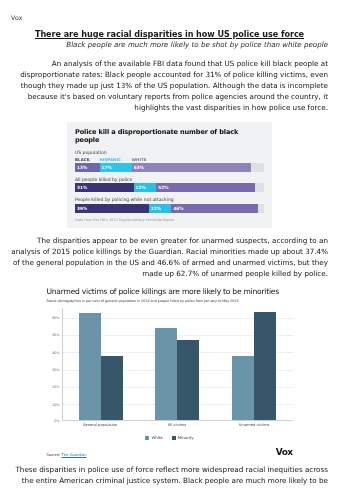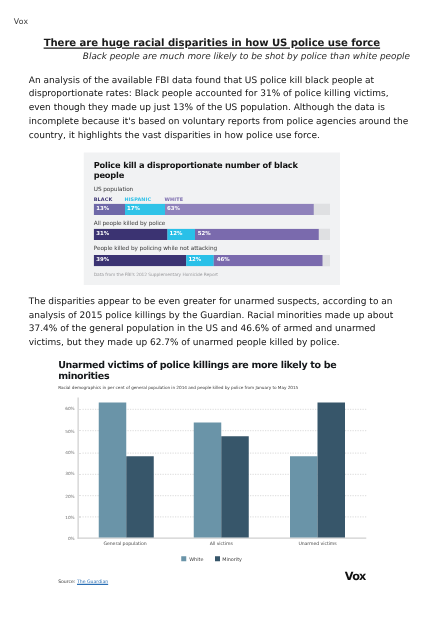--- a/index.html
+++ b/index.html
@@ -46,22 +46,22 @@
     color: #2a2a2a;
     margin: 2px 0 0 0;
     line-height: 1.25;
   }
 
   
   .para {
     font-size: 7.2px;
     line-height: 1.52;
     color: #141414;
-    margin: 9px 0 0 12px;
-    text-align: left;
+    margin: 9px 0 0 0;
+    text-align: right;
   }
   .para.tight { margin-top: 8px; }
 
   
   .fig1 {
     margin: 8px auto 0 auto;
     width: 205px;
     background: #f1f2f3;
     padding: 7px 8px 6px 8px;
     box-sizing: border-box;
@@ -124,21 +124,21 @@
 
   
   .fig2 {
     margin: 7px auto 0 auto;
     width: 246px;
     background: #ffffff;
     box-sizing: border-box;
   }
   .fig2-title {
     font-size: 7.6px;
-    font-weight: bold;
+    font-weight: normal;
     color: #14171a;
     line-height: 1.22;
     letter-spacing: -.25px;
     margin-bottom: 3px;
   }
   .fig2-sub {
     font-size: 3.4px;
     color: #3c3c3c;
     margin-bottom: 5px;
     letter-spacing: -.05px;
@@ -358,14 +358,15 @@
 
     <div class="fig2-foot">
       <div class="fig2-source">
         <span>Source:</span>
         <a href="#">The Guardian</a>
       </div>
       <div class="vox-logo">Vox</div>
     </div>
   </div>
 
+  <p class="para tight">These disparities in police use of force reflect more widespread racial inequities across the entire American criminal justice system. Black people are much more likely to be</p>
 
 </div>
 
 </body></html>

